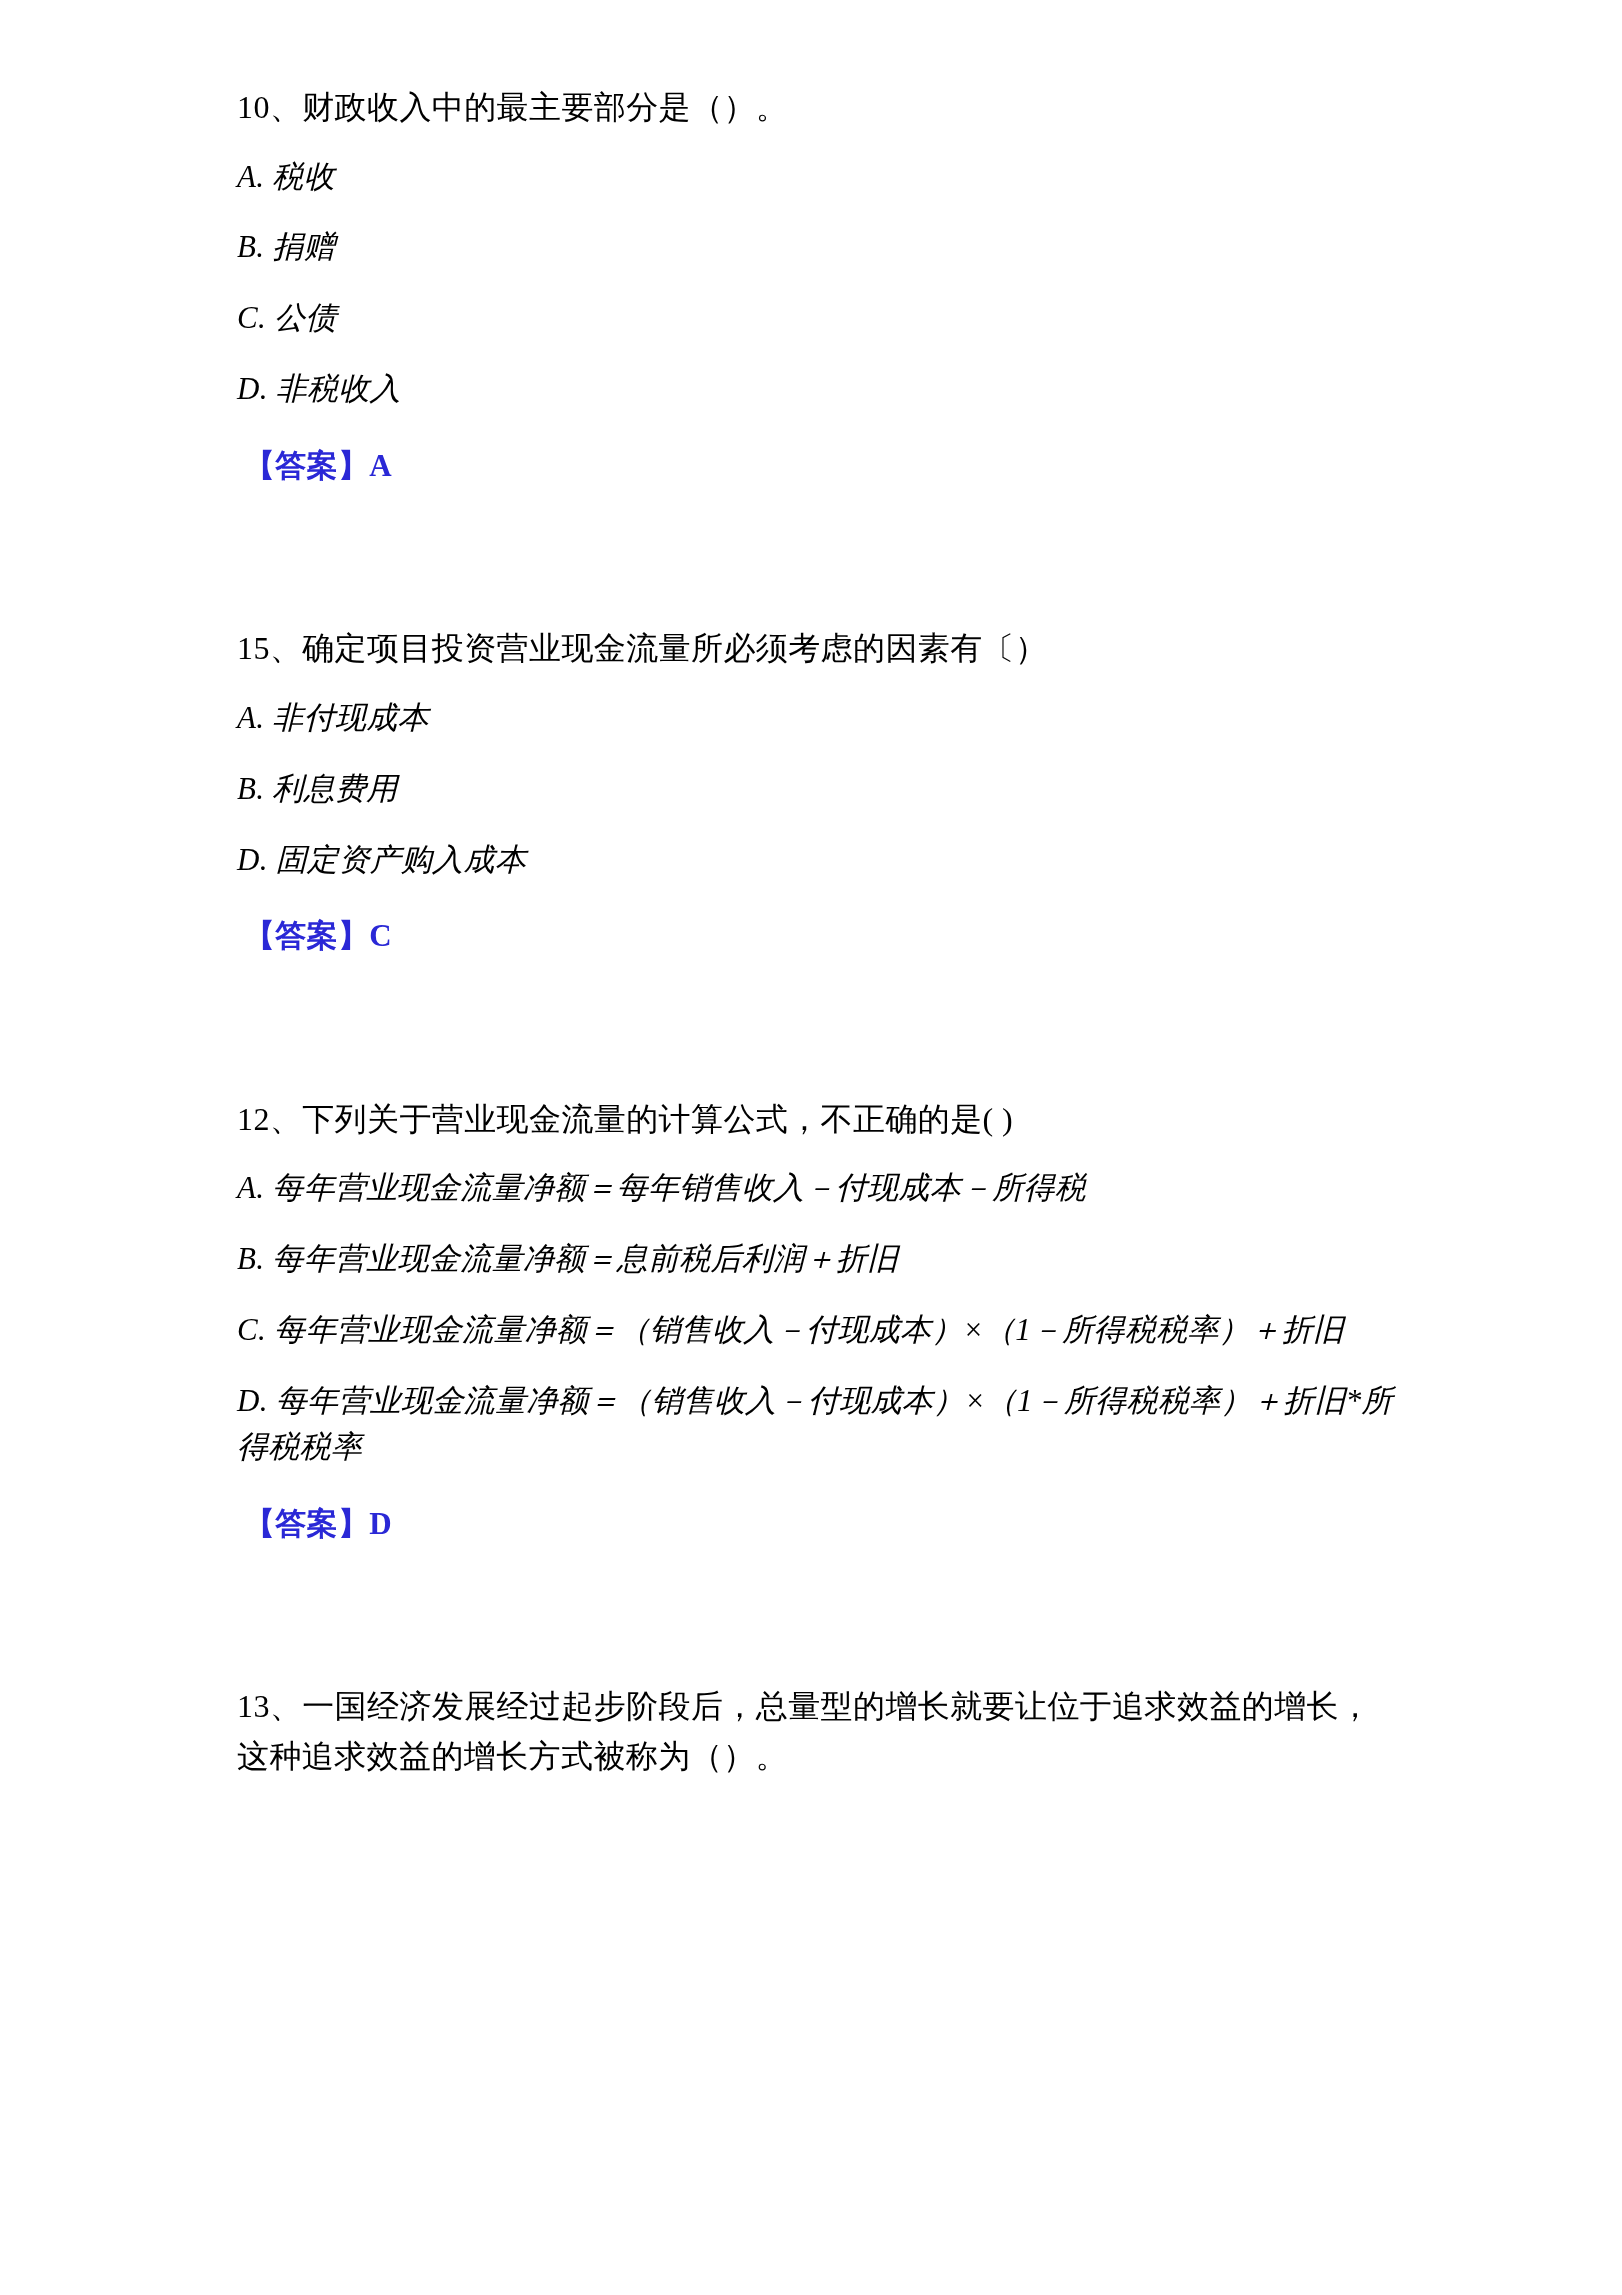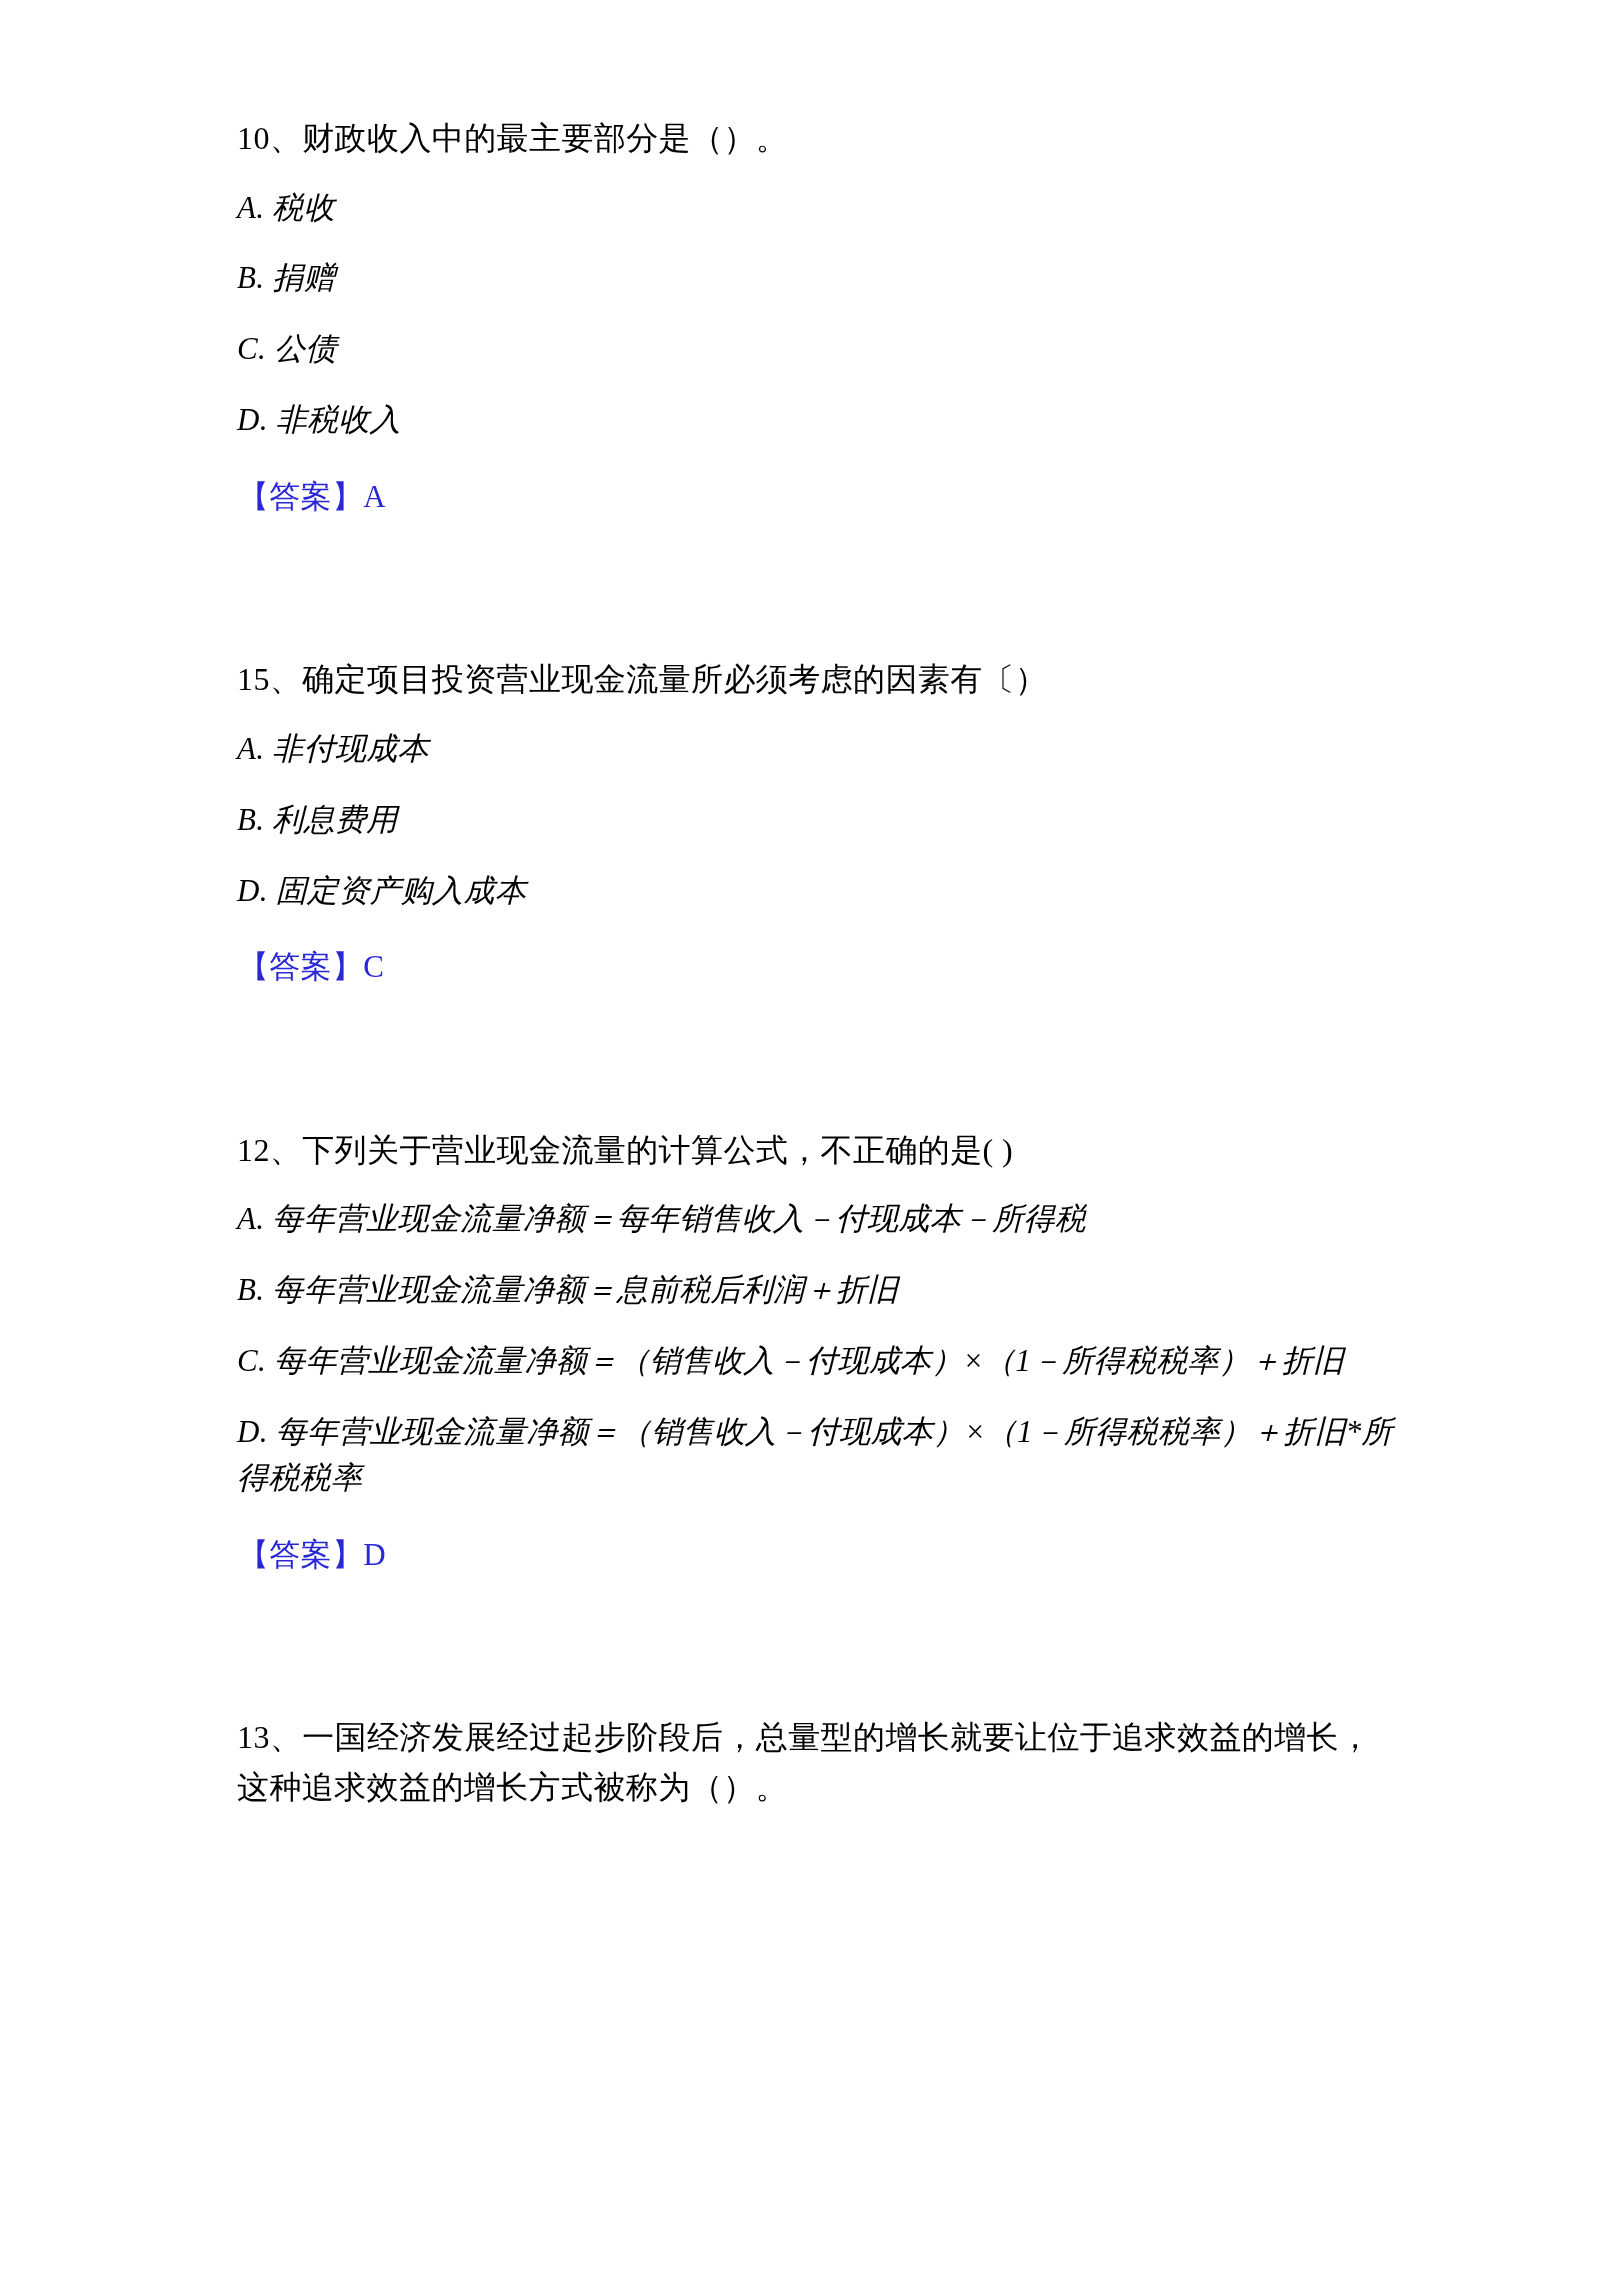--- a/index.html
+++ b/index.html
@@ -10,21 +10,21 @@
   body {
     width: 1623px;
     min-height: 2295px;
     font-family: "Liberation Serif", serif;
     color: #000000;
   }
   .page {
     width: 1623px;
     min-height: 2295px;
     box-sizing: border-box;
-    padding: 114px 223px 105px 237px;
+    padding: 83px 223px 105px 237px;
     background: #ffffff;
   }
   .question-block {
     margin-bottom: 84px;
   }
   .q-stem {
     font-size: 32px;
     line-height: 1.55;
     margin: 0 0 21px 0;
     letter-spacing: 0.4px;
@@ -33,22 +33,23 @@
     font-size: 31px;
     line-height: 1.5;
     margin: 0 0 24.4px 0;
     letter-spacing: 0.3px;
     font-style: italic;
   }
   .q-answer {
     font-size: 31px;
     line-height: 1.5;
     color: #2a28d6;
-    margin: 30px 0 0 1px;
+    margin: 30px 0 0 7px;
     letter-spacing: 0.3px;
+    font-weight: bold;
   }
   .q-answer .ans-letter {
     color: #2a28d6;
   }
   .spacer-lg {
     height: 51px;
   }
 </style>
 </head>
 <body>

